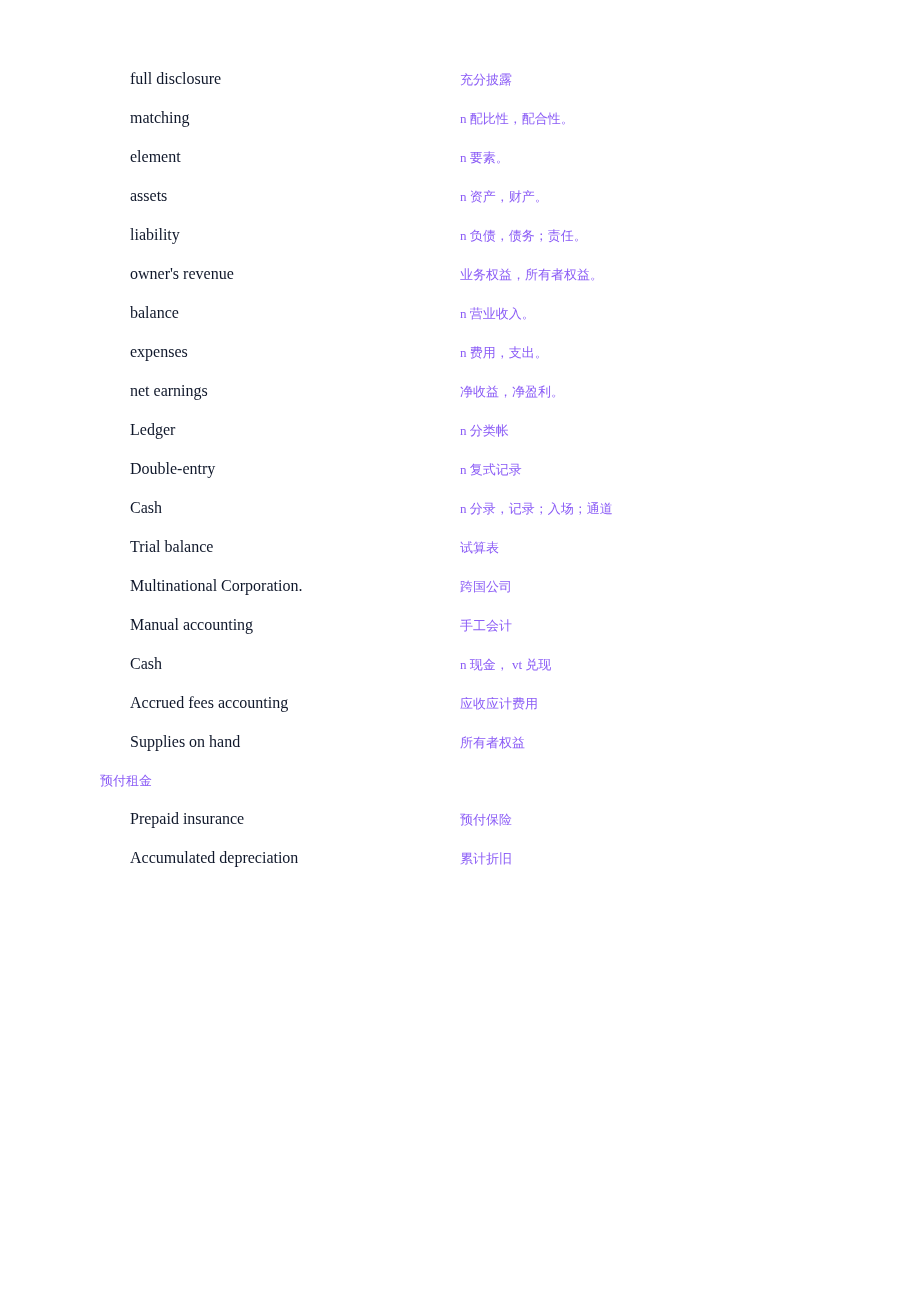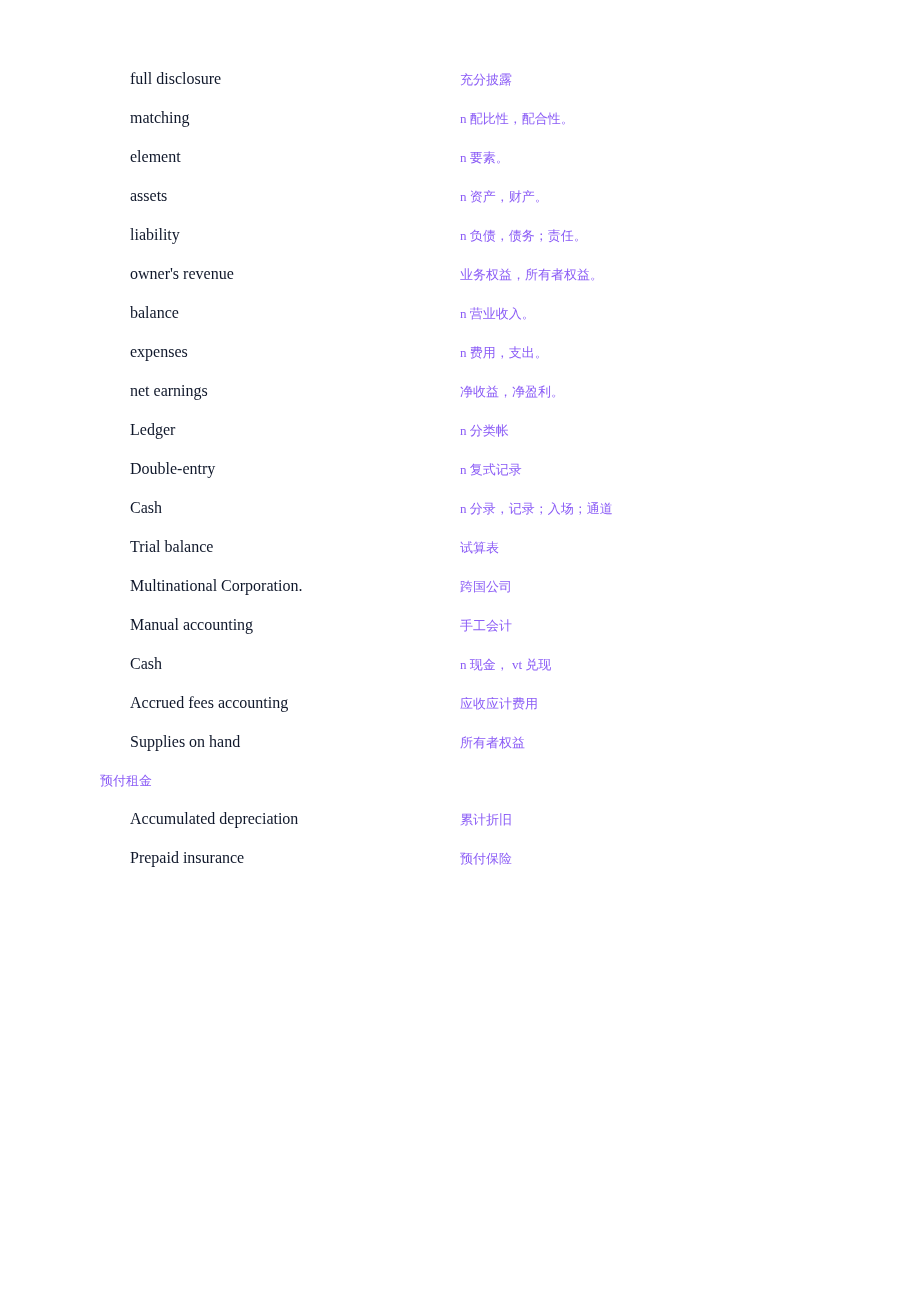--- a/index.html
+++ b/index.html
@@ -111,20 +111,20 @@
       <div class="vocab-definition">应收应计费用</div>
     </div>
     <div class="vocab-row">
       <div class="vocab-term">Supplies on hand</div>
       <div class="vocab-definition">所有者权益</div>
     </div>
     <div class="vocab-row">
       <div class="vocab-definition">预付租金</div>
     </div>
     <div class="vocab-row">
+      <div class="vocab-term">Prepaid insurance</div>
+      <div class="vocab-definition">预付保险</div>
+    </div>
+    <div class="vocab-row">
       <div class="vocab-term">Accumulated depreciation</div>
       <div class="vocab-definition">累计折旧</div>
-    </div>
-    <div class="vocab-row">
-      <div class="vocab-term">Prepaid insurance</div>
-      <div class="vocab-definition">预付保险</div>
     </div>
   </div>
 
 </body></html>

